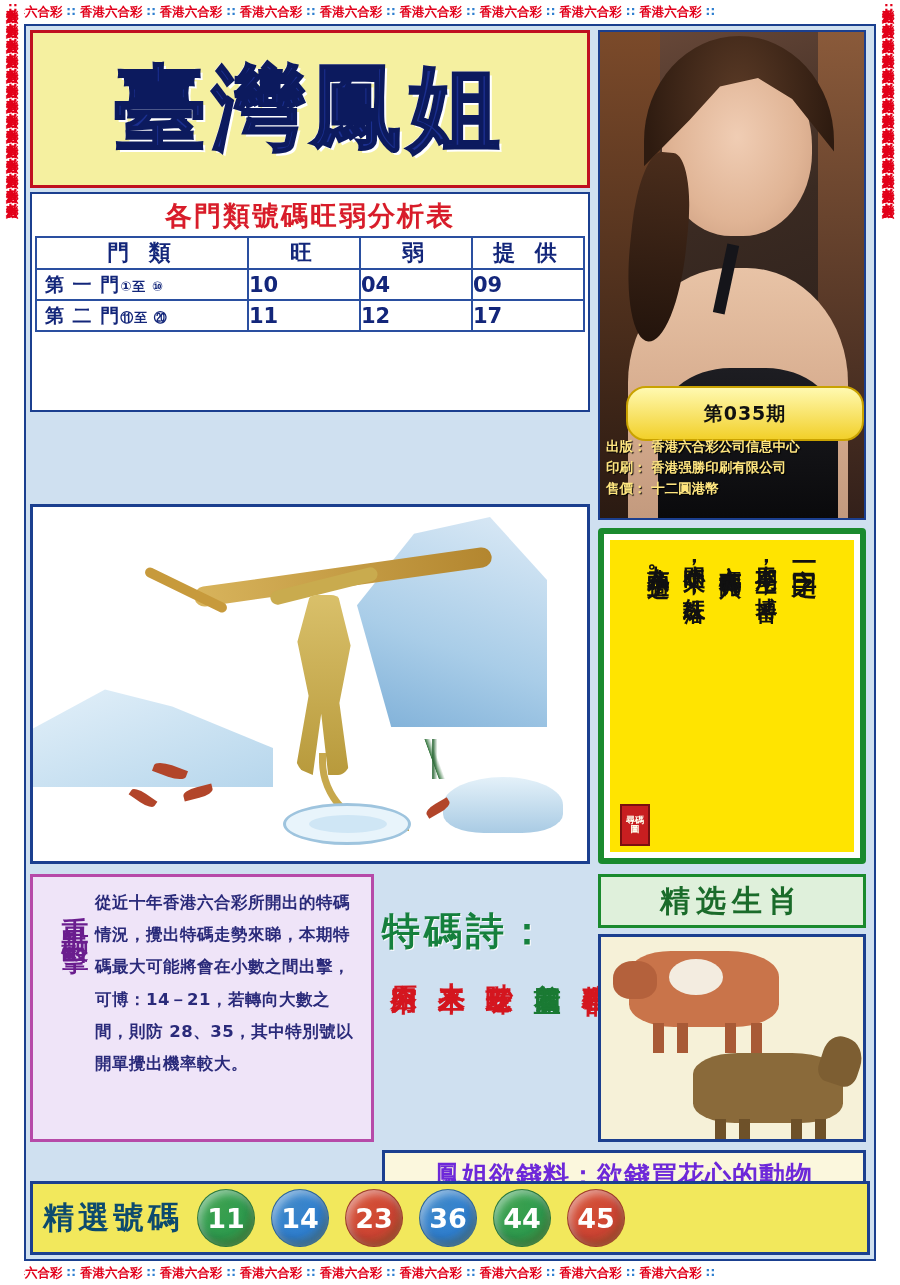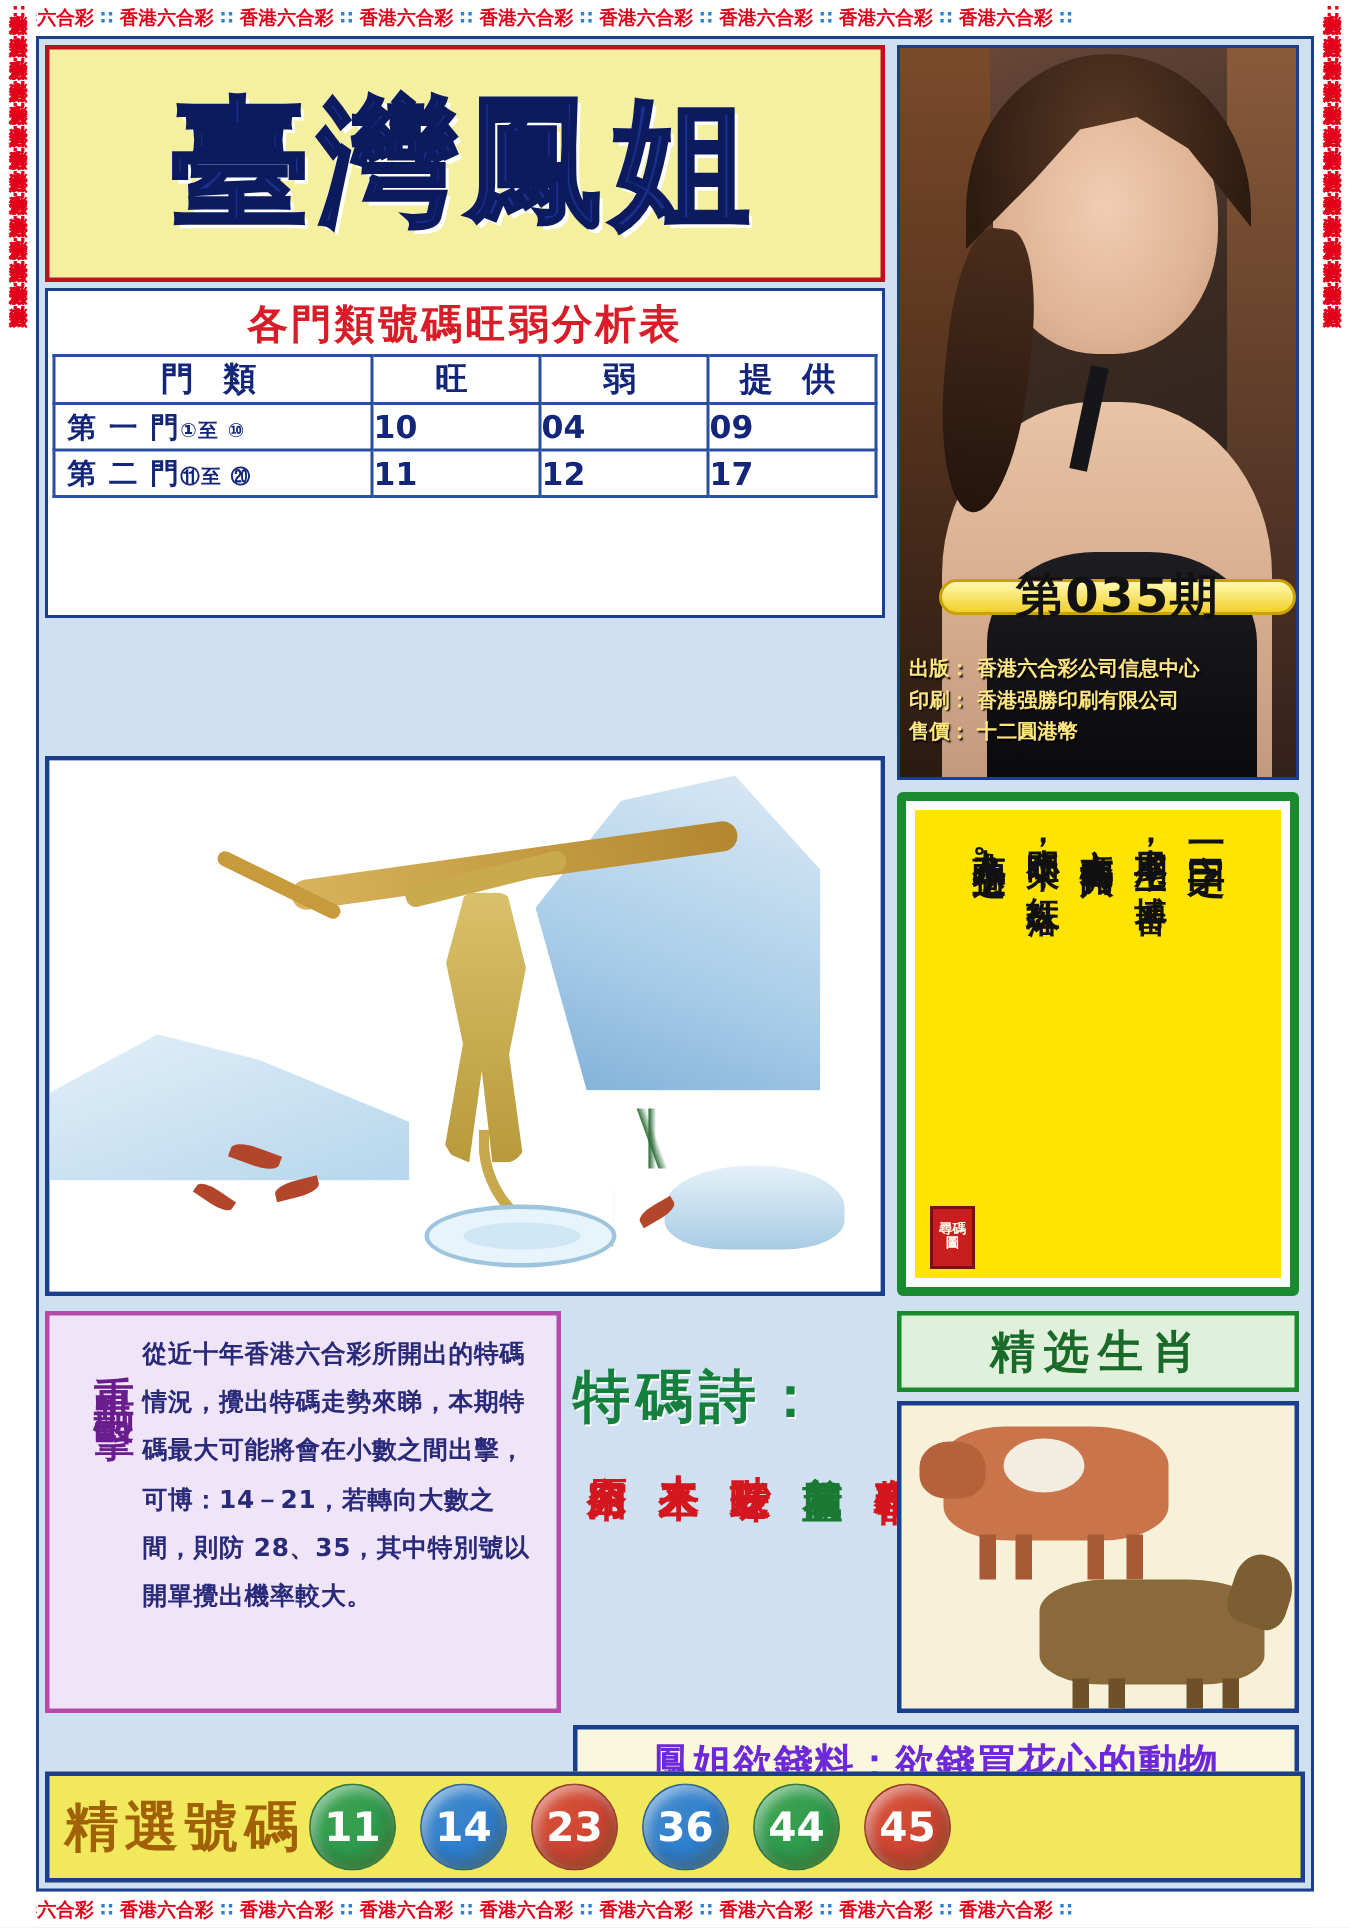--- a/index.html
+++ b/index.html
@@ -143,26 +143,26 @@
   .photo .dress {
     position: absolute; left: 58px; bottom: 0; width: 180px; height: 150px;
     background: linear-gradient(180deg,#1d1d22,#0a0a0c);
     border-radius: 40% 40% 0 0;
   }
   .photo .strap {
     position: absolute; left: 120px; top: 212px; width: 12px; height: 70px;
     background: #15151a; transform: rotate(12deg);
   }
   .issue-badge {
-    position: absolute; left: 600px; top: 360px; width: 238px; height: 24px;
+    position: absolute; left: 600px; top: 360px; width: 238px; height: 55px;
     background: linear-gradient(180deg,#fff9b0,#f2d02a);
     border: 2px solid #c9a200;
     border-radius: 20px;
     display: flex; align-items: center; justify-content: center;
-    font-size: 32px; font-weight: bold; color: #111;
+    font-size: 19px; font-weight: bold; color: #111;
     letter-spacing: 1px;
   }
   .imprint {
     position: absolute; left: 574px; top: 406px; width: 220px; height: 86px;
     padding: 4px 6px;
     color: #ffe680; font-size: 13.5px; line-height: 1.55;
     font-weight: bold;
     text-shadow: 1px 1px 1px #000;
   }
 
@@ -359,22 +359,22 @@
   }
 
   
   .numbar {
     position: absolute; left: 4px; bottom: 4px; width: 840px; height: 74px;
     background: #f2e85c;
     border: 3px solid #1b3f8f;
     display: flex; align-items: center; padding: 0 10px;
   }
   .numbar-title {
-    font-size: 36px; font-weight: bold; color: #a16207;
-    letter-spacing: 4px; margin-right: 3px;
+    font-size: 31px; font-weight: bold; color: #0c4a6e;
+    letter-spacing: 4px; margin-right: 14px;
     font-family: "DejaVu Serif", serif;
   }
   .balls { display: flex; gap: 16px; align-items: flex-start; }
   .ball {
     width: 58px; height: 58px; border-radius: 50%;
     display: flex; align-items: center; justify-content: center;
     font-size: 27px; font-weight: bold; color: #ffffff;
     box-shadow: inset -4px -6px 10px rgba(0,0,0,.28), inset 3px 4px 8px rgba(255,255,255,.5);
     border: 1px solid rgba(0,0,0,.25);
   }

